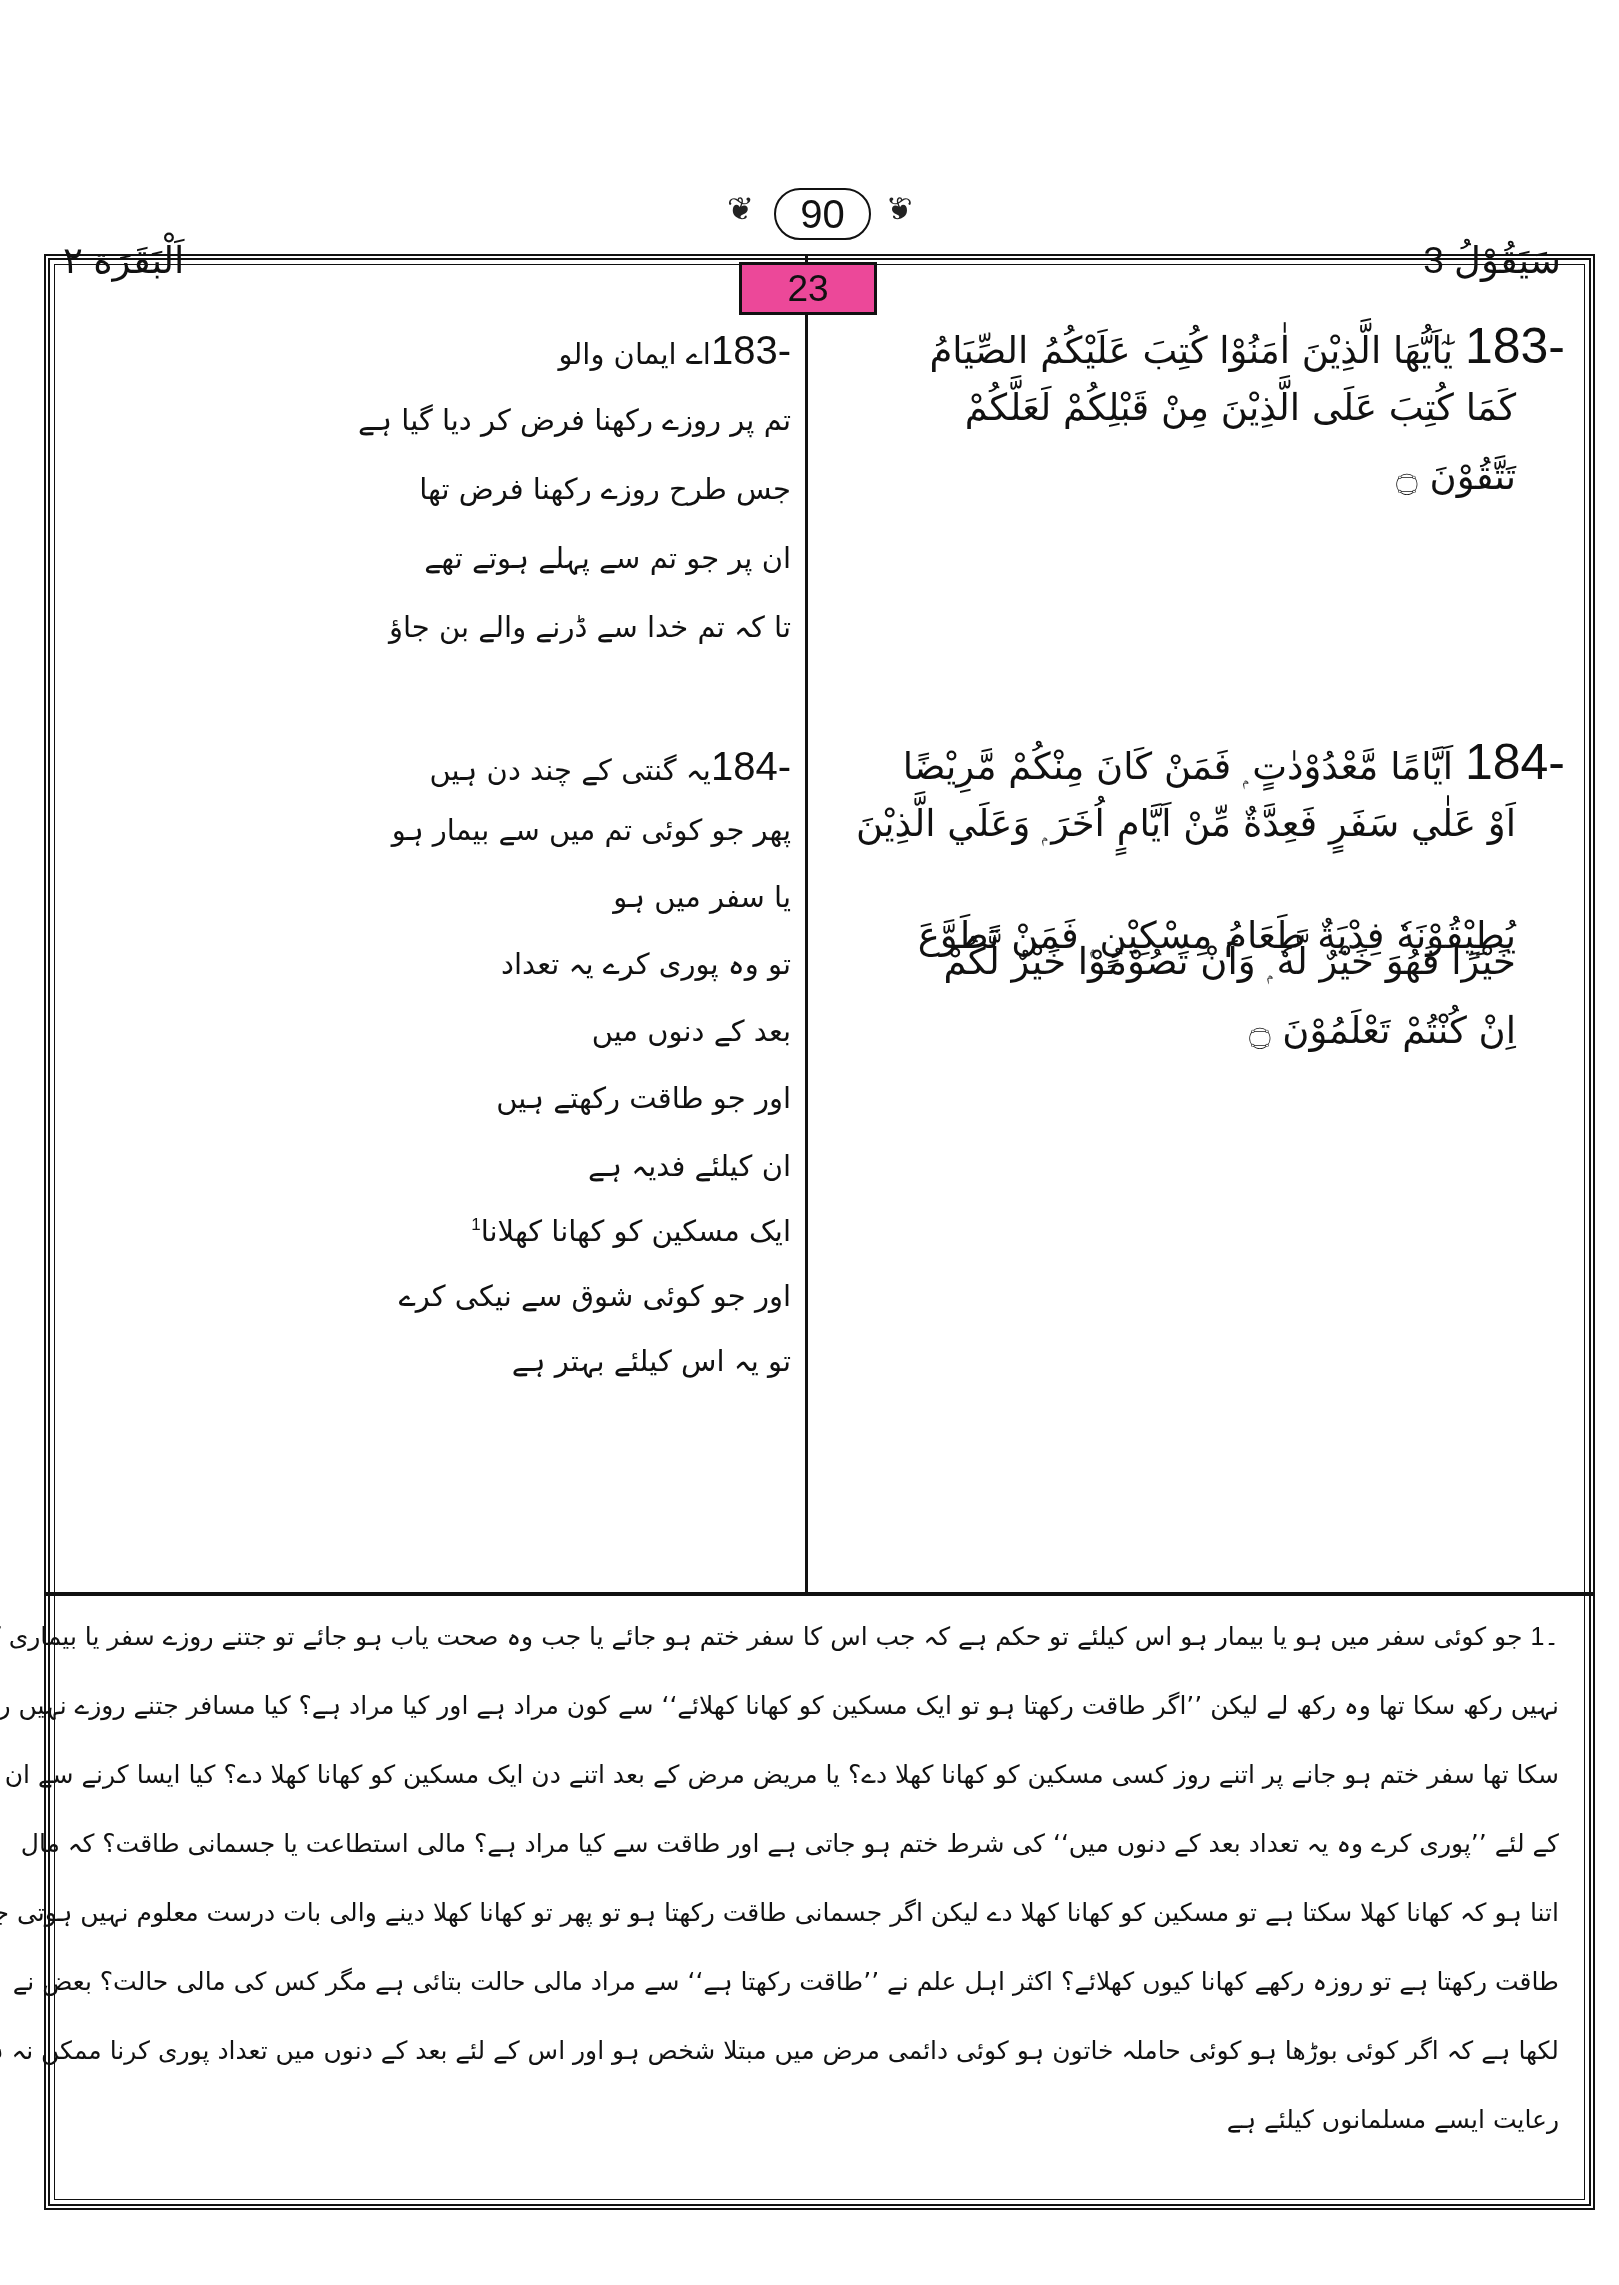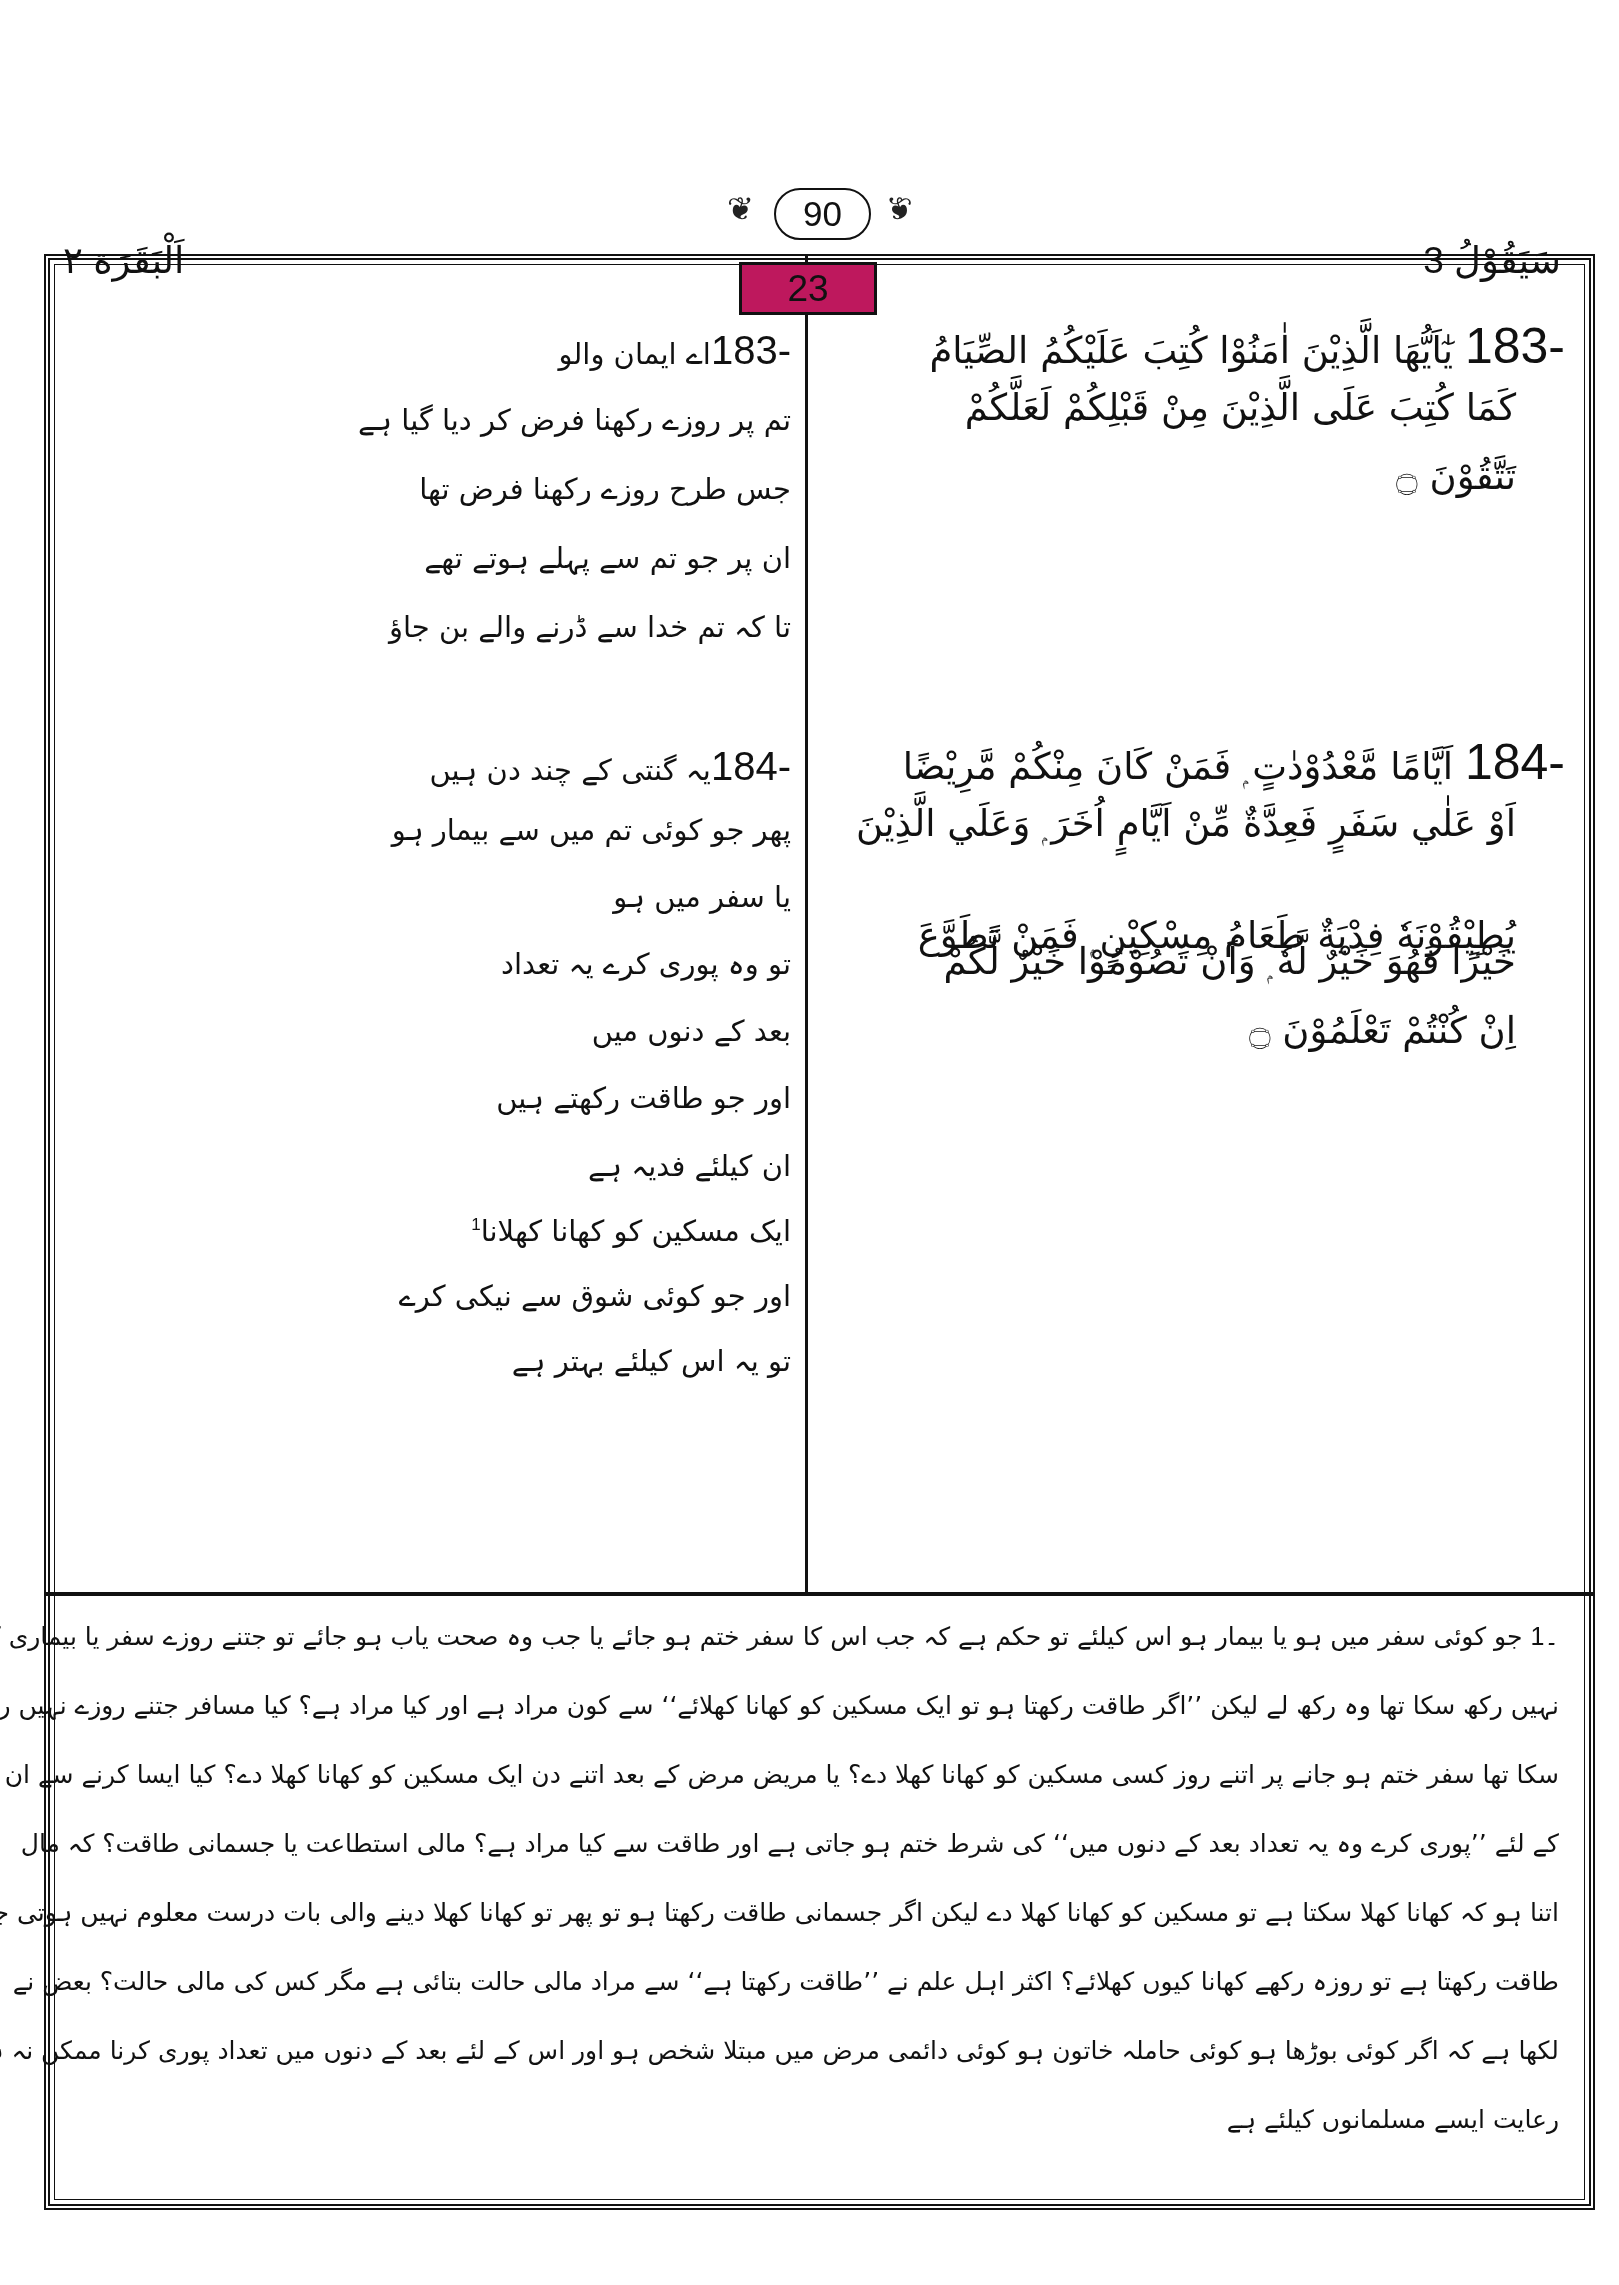--- a/index.html
+++ b/index.html
@@ -7,27 +7,27 @@
          font-family:"DejaVu Sans", sans-serif; color:#111; }
   .abs { position:absolute; }
   .hdr { font-family:Liberation Sans, sans-serif; font-size:37px; direction:rtl; top:191px;margin-top:48px; }
   .hdr-left { left:63px; }
   .hdr-right { right:58px; }
   .pgnum-wrap { left:727px; top:186px; width:186px; height:56px; }
   .pgnum-orn { position:absolute; top:3.7px; font-size:32px; color:#222; }
   .pgnum-orn.l { left:0; } .pgnum-orn.r { right:0; transform:scaleX(-1); }
   .pgnum { position:absolute; left:47px; width:93px; top:1.9px; height:48px;
            border:2.8px solid #111; border-radius:26px; text-align:center;
-           font-family:"Liberation Sans", sans-serif; font-size:35px; line-height:48px; }
+           font-family:"Liberation Sans", sans-serif; font-size:40px; line-height:48px; }
   .frame { left:44px; top:254px; width:1551px; height:1956px;
            border:6.5px double #111; box-sizing:border-box; }
   .frame-inner { position:absolute; left:3.7px; right:3.7px; top:3.7px; bottom:3.7px; border:1.9px solid #111; }
   .divider { left:805px; top:254px; width:2.8px; height:1341px; background:#111; }
   .sep { left:44px; top:1592px; width:1551px; height:3.7px; background:#111; }
-  .rukubox { left:739px; top:262px; width:132px; height:47px; background:#be185d;
+  .rukubox { left:739px; top:262px; width:132px; height:47px; background:#ec4899;
              border:3.7px solid #111; text-align:center;
              font-family:"Liberation Sans", sans-serif; font-size:37px; line-height:47px; }
   .ar { font-family:"DejaVu Serif", serif; font-size:37px; direction:rtl; white-space:nowrap; }
   .ar-col { right:54px; }
   .ur { font-family:"DejaVu Sans", sans-serif; font-size:29px; direction:rtl; white-space:nowrap; right:828px; }
   .num { font-family:"Liberation Sans", sans-serif; unicode-bidi:embed; direction:ltr; display:inline-block; }
   .ar .num { font-size:50px; }
   .ur .num { font-size:40px; }
   .sup { font-size:17px; vertical-align:super; font-family:"Liberation Sans", sans-serif; }
   .fn { font-family:"DejaVu Sans", sans-serif; font-size:25px; direction:rtl; white-space:nowrap;

